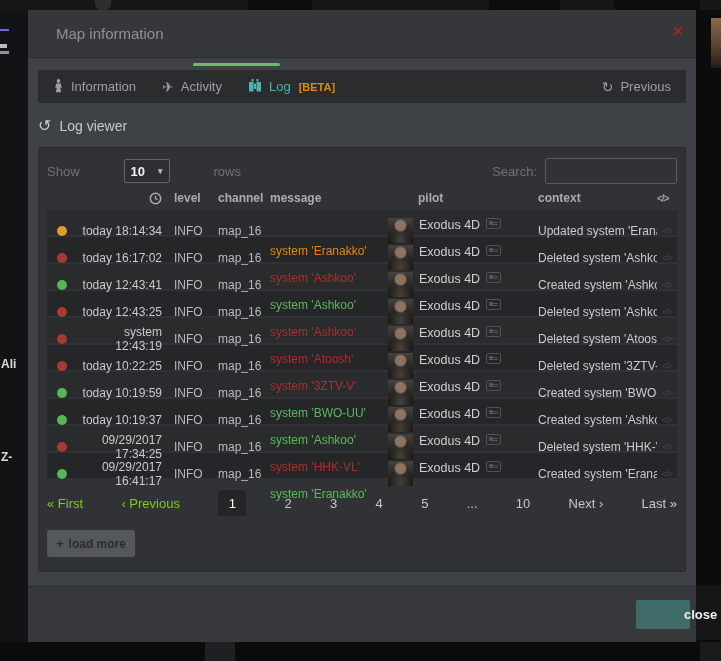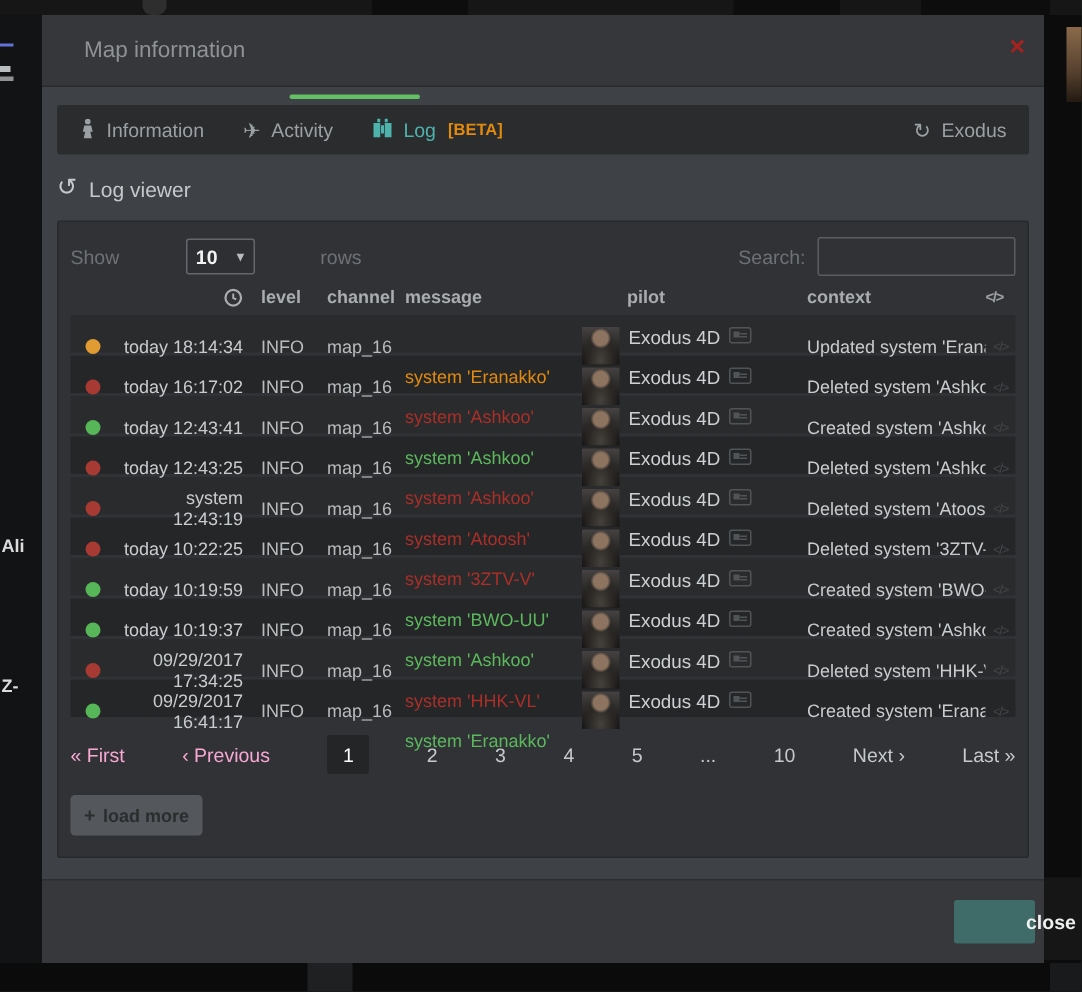--- a/index.html
+++ b/index.html
@@ -75,21 +75,21 @@
   .idcard::before{content:'';position:absolute;left:2px;top:2px;width:4px;height:4px;background:#515457;}
   .idcard::after{content:'';position:absolute;right:2px;top:3px;width:5px;height:1px;background:#515457;box-shadow:0 2px 0 #515457;}
   .c-context{white-space:nowrap;overflow:hidden;color:#c9ccce;}
   .c-code{color:#43464a;font-size:9px;letter-spacing:-1px;text-align:center;cursor:pointer;}
 
   .pagination{display:flex;align-items:center;margin-top:12px;font-size:13px;color:#c6c9cb;}
   .pg-summary{color:#8f9295;width:150px;flex:0 0 150px;}
   .pg-nav{flex:1;display:flex;align-items:center;justify-content:space-between;}
   .pg-pages{display:contents;}
   .pg-item{cursor:pointer;}
-  .pg-muted{color:#f9a8d4;}
+  .pg-muted{color:#84cc16;}
   .pg-active{background:#232527;color:#ffffff;width:28px;height:26px;display:flex;align-items:center;
              justify-content:center;border-radius:2px;}
 
   .loadmore{margin-top:14px;width:88px;height:27px;background:#54585c;border:none;border-radius:3px;
             color:#2a2c2e;font-weight:700;font-size:12px;display:flex;align-items:center;justify-content:center;
             gap:5px;cursor:pointer;font-family:inherit;}
   .loadmore .plus{font-size:13px;font-weight:700;}
 
   .modal-footer{position:absolute;left:0;bottom:0;width:100%;height:56px;background:#36383c;
                 border-top:1px solid #2b2d30;box-sizing:border-box;display:flex;align-items:center;
@@ -150,21 +150,21 @@
       <span class="glyph">
         <svg width="14" height="13" viewBox="0 0 14 13" fill="#4db3ac">
             <path d="M3.5 0h2v2.5h-2zM8.5 0h2v2.5h-2zM1 3h4.5v9.5H1zM8.5 3H13v9.5H8.5zM6 4.5h2V10H6z"></path>
           </svg>
       </span>
       <span>Log</span>
       <span class="beta">[BETA]</span>
     </div>
     <div class="tab tab-refresh">
       <span class="glyph">↻</span>
-      <span>Exodus</span>
+      <span>Previous</span>
     </div>
   </div>
 
   <div class="section-title">
     <span class="glyph">↺</span>
     <span>Log viewer</span>
   </div>
 
   <div class="panel">
 

